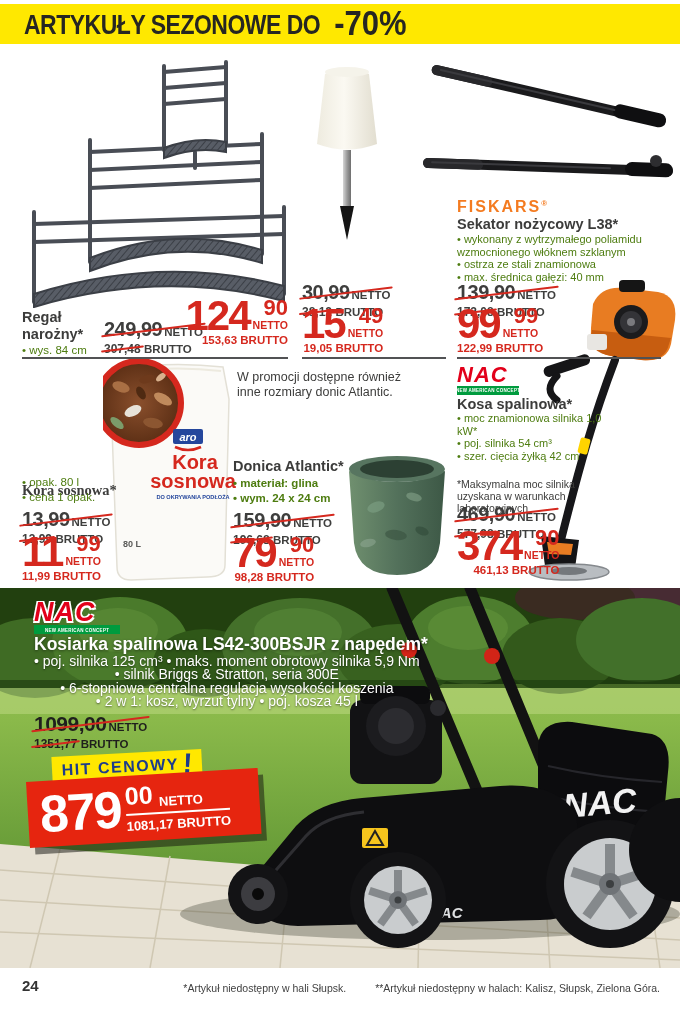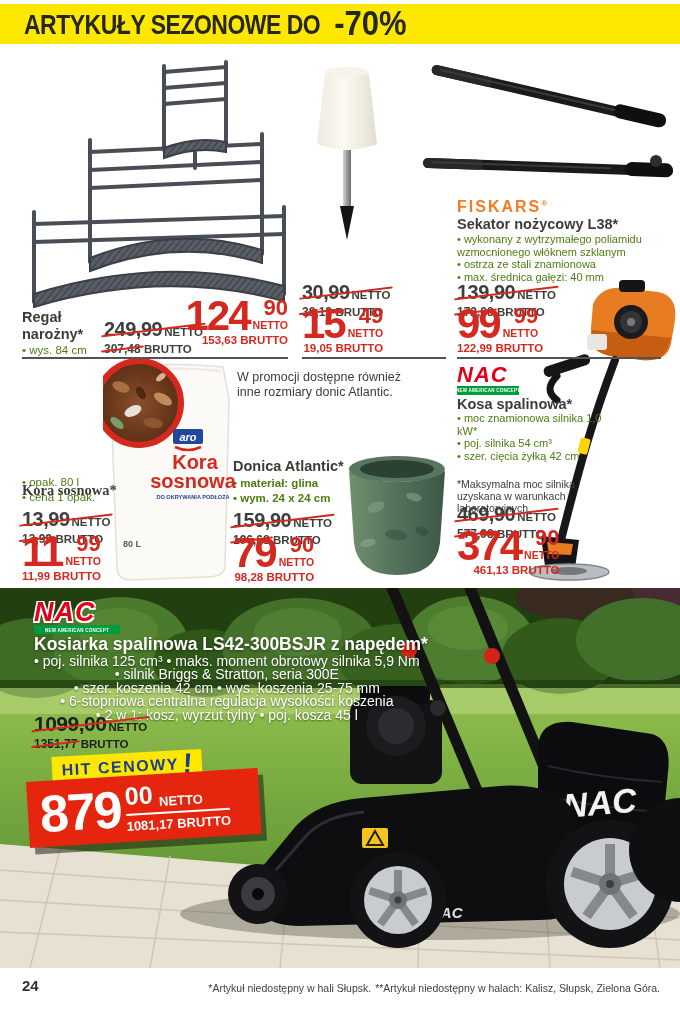--- a/index.html
+++ b/index.html
@@ -79,21 +79,21 @@
   .hpb-int { font-size:52px; font-weight:800; letter-spacing:-2px; line-height:0.82; }
   .hpb-col { display:flex; flex-direction:column; margin-left:5px; }
   .hpb-top { display:flex; align-items:flex-start; }
   .hpb-dec { font-size:25px; font-weight:800; line-height:0.9; }
   .hpb-net { font-size:13px; font-weight:700; margin:11px 0 0 6px; }
   .hpb-rule { height:2px; background:#fff; margin:3px 0; }
   .hpb-brutto { font-size:13px; font-weight:700; text-align:right; white-space:nowrap; }
 
   
   .page-num { position:absolute; left:22px; top:977px; font-size:15px; font-weight:700; color:#333; }
-  .footnotes { position:absolute; right:20px; top:982px; display:flex; gap:4px; font-size:10.5px; color:#3f3f3f; }
+  .footnotes { position:absolute; right:20px; top:982px; display:flex; gap:29px; font-size:10.5px; color:#3f3f3f; }
 
   svg { display:block; }
   .photo { position:absolute; z-index:1; }
 </style>
 </head>
 <body>
 
 <div class="page">
 
   <header class="topbar">
@@ -463,21 +463,20 @@
       <div class="nac-bar" style="width:86px;">
         <span>NEW AMERICAN CONCEPT</span>
       </div>
     </div>
 
     <div class="hero-title">Kosiarka spalinowa LS42-300BSJR z napędem*</div>
 
     <div class="hero-feats">
       <div>• poj. silnika 125 cm³ • maks. moment obrotowy silnika 5,9 Nm</div>
       <div>• silnik Briggs &amp; Stratton, seria 300E</div>
-      <div>• szer. koszenia 42 cm • wys. koszenia 25-75 mm</div>
       <div>• 6-stopniowa centralna regulacja wysokości koszenia</div>
       <div>• 2 w 1: kosz, wyrzut tylny • poj. kosza 45 l</div>
     </div>
 
     <div class="hero-old">
       <div class="op-l1"><span class="strike"><span class="op-num">1099,00</span><span class="op-unit">NETTO</span></span></div>
       <div class="op-l2"><span class="strike">1351,77</span> <span class="op-unit2">BRUTTO</span></div>
     </div>
 
     <div class="hero-badge">

